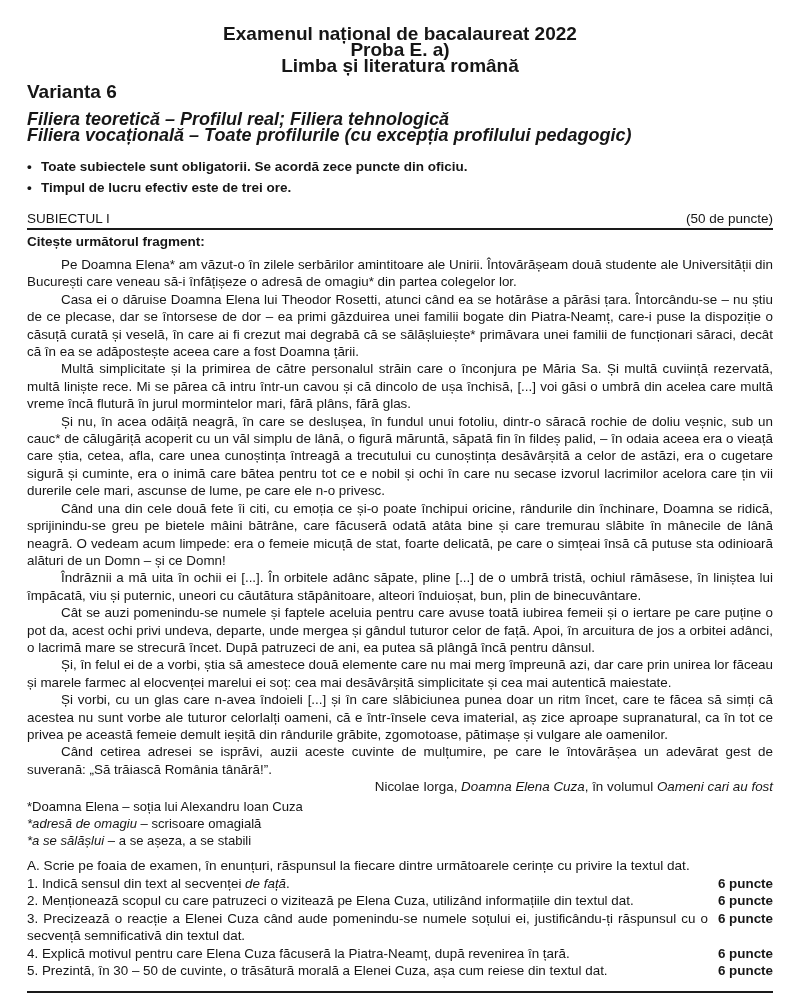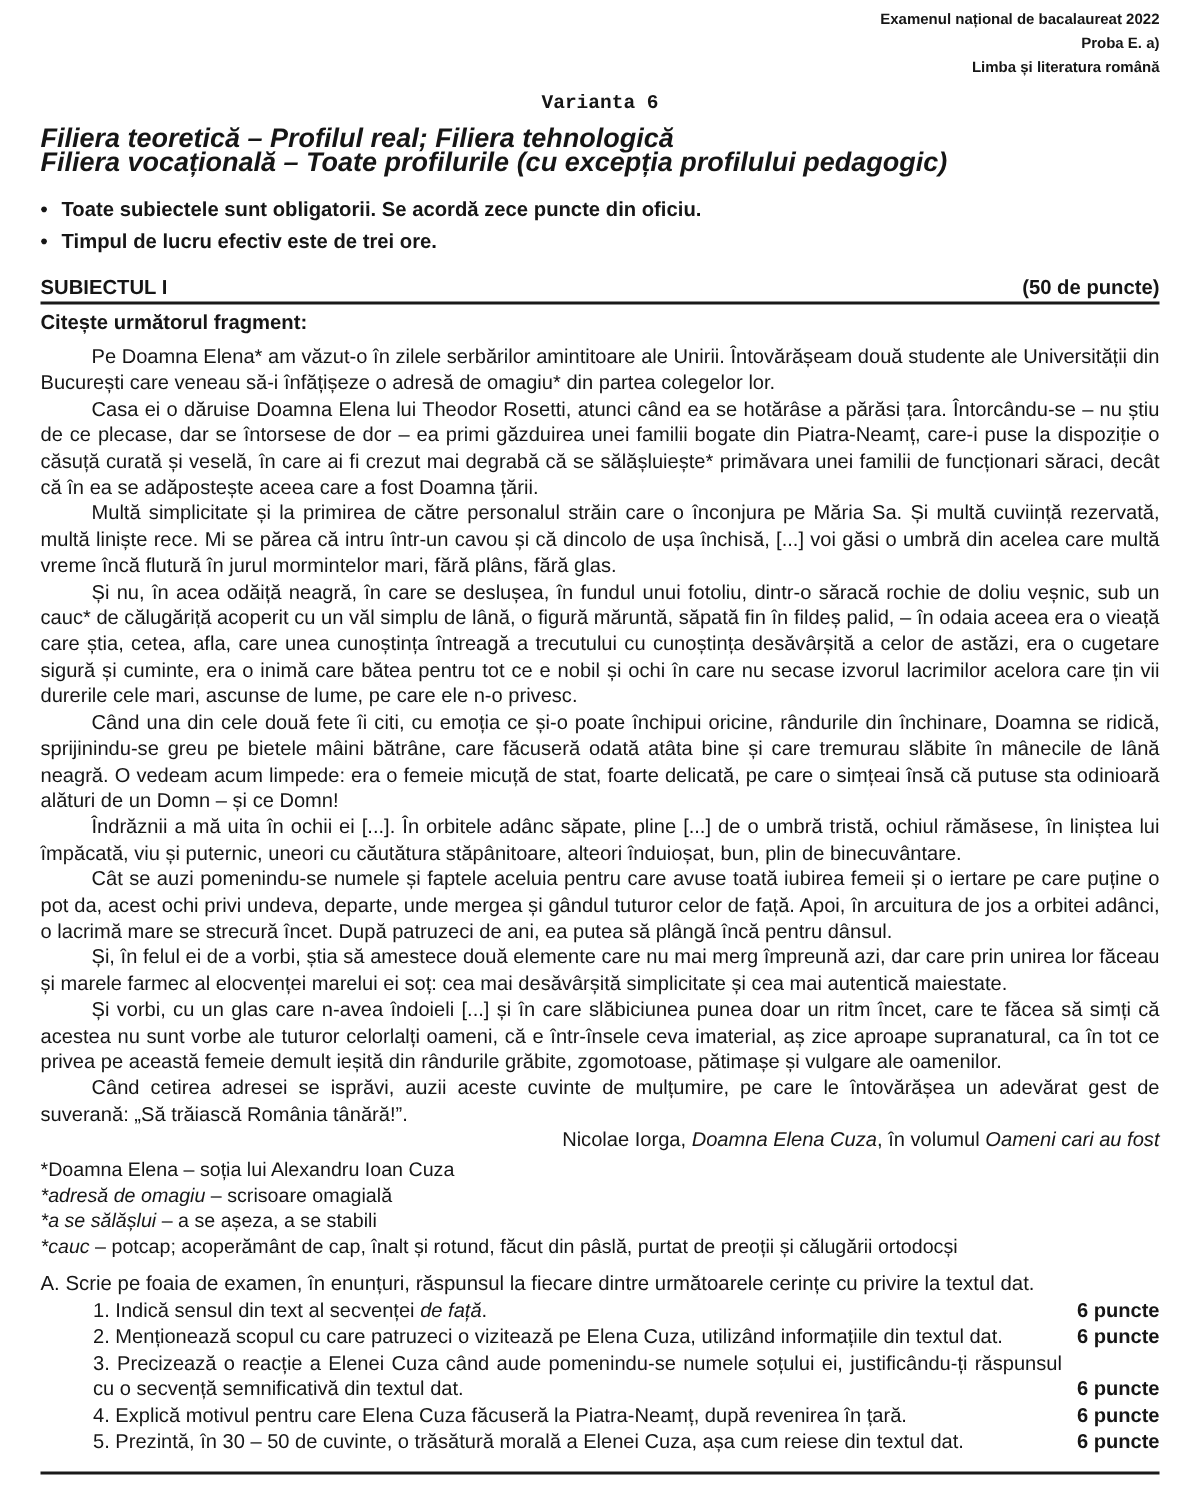--- a/index.html
+++ b/index.html
@@ -4,47 +4,47 @@
 <style>
   html, body { margin:0; padding:0; }
   body {
     width:800px; height:997px; overflow:hidden;
     background:#ffffff; color:#161616;
     font-family:"Liberation Sans", sans-serif;
   }
   .page { padding:6px 27px 0 27px; }
   .it { font-style:italic; }
 
-  .header-title { text-align:right; font-weight:bold; font-size:10px; line-height:16px; }
-  .variant { text-align:center; font-weight:bold; font-size:13px; margin-top:7px;font-family:Liberation Mono, monospace; }
+  .header-title { text-align:center; font-weight:bold; font-size:19px; line-height:16px;margin-top:20px; }
+  .variant { text-align:left; font-weight:bold; font-size:19px; margin-top:7px; }
 
   .filiera { font-weight:bold; font-style:italic; font-size:18px; line-height:15.5px; margin-top:9px; }
 
   .bullets { font-weight:bold; font-size:13.5px; margin-top:13px; }
   .bullet-line { display:flex; line-height:21px; }
   .bullet-char { width:14px; flex:0 0 14px; }
 
   .subject-row {
     display:flex; justify-content:space-between; align-items:flex-end;
-    font-weight:bold; font-size:13.5px;
+    font-weight:normal; font-size:13.5px;
     border-bottom:2.5px solid #1a1a1a; padding-bottom:2px; margin-top:13px;
   }
   .fragment-intro { font-weight:bold; font-size:13.5px; margin-top:3px; line-height:18px; }
 
   .fragment { margin-top:5px; font-size:13.4px; line-height:17.4px; text-align:justify; }
   .fragment p { margin:0; text-indent:34px; }
 
   .attribution { text-align:right; font-size:13.4px; line-height:17.4px; }
 
   .footnotes { font-size:13.1px; line-height:17px; margin-top:2px; }
 
   .section-a { font-weight:normal; font-size:13.6px; line-height:17.4px; text-align:justify; margin-top:8px; }
 
   .questions { font-size:13.4px; line-height:17.4px; margin-top:1px; }
-  .question { display:flex; align-items:flex-end;margin-left:35px; }
+  .question { display:flex; align-items:flex-start; }
   .qtext { flex:1 1 auto; text-align:justify; }
   .points { font-weight:bold; white-space:nowrap; margin-left:10px; flex:0 0 auto; }
 
   .bottom-rule { border-top:2px solid #1a1a1a; margin-top:12px; height:0; }
 </style>
 </head>
 <body>
 
 <div class="page">
 
@@ -99,23 +99,20 @@
   <div class="footnotes">
     <div>
       <span>*Doamna Elena</span><span> – soția lui Alexandru Ioan Cuza</span>
     </div>
     <div>
       <span class="it">*adresă de omagiu</span><span> – scrisoare omagială</span>
     </div>
     <div>
       <span class="it">*a se sălășlui</span><span> – a se așeza, a se stabili</span>
     </div>
-    <div>
-      <span class="it">*cauc</span><span> – potcap; acoperământ de cap, înalt și rotund, făcut din pâslă, purtat de preoții și călugării ortodocși</span>
-    </div>
   </div>
 
   <div class="section-a">A. Scrie pe foaia de examen, în enunțuri, răspunsul la fiecare dintre următoarele cerințe cu privire la textul dat.</div>
 
   <div class="questions">
     <div class="question">
       <span class="qtext"><span>1. </span><span>Indică sensul din text al secvenței </span><span class="it">de față</span><span>.</span></span>
       <span class="points">6 puncte</span>
     </div>
     <div class="question">

